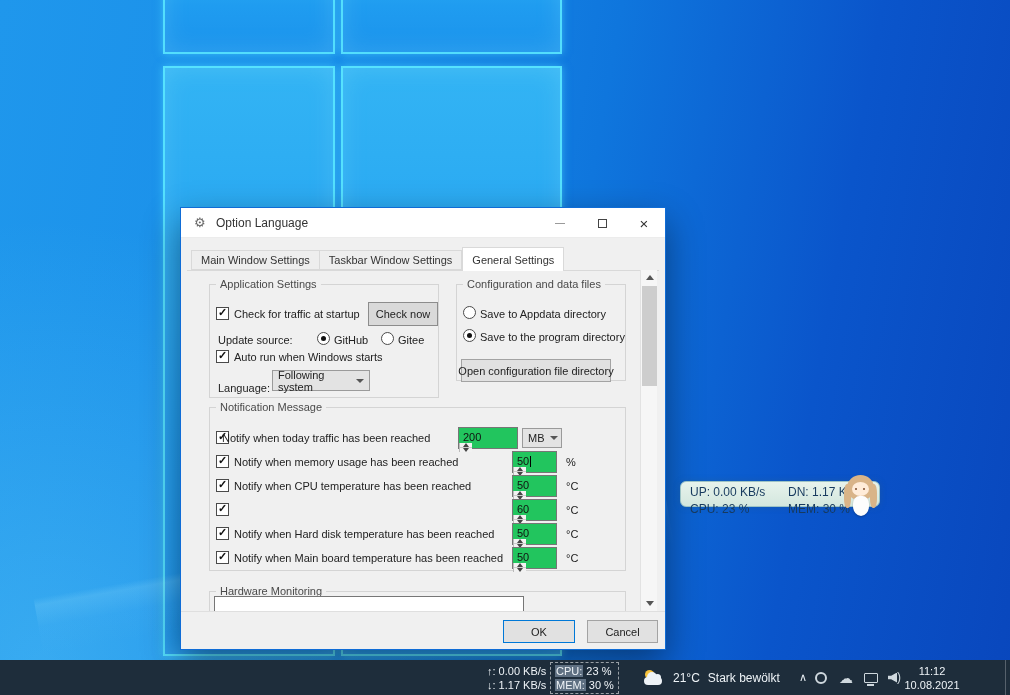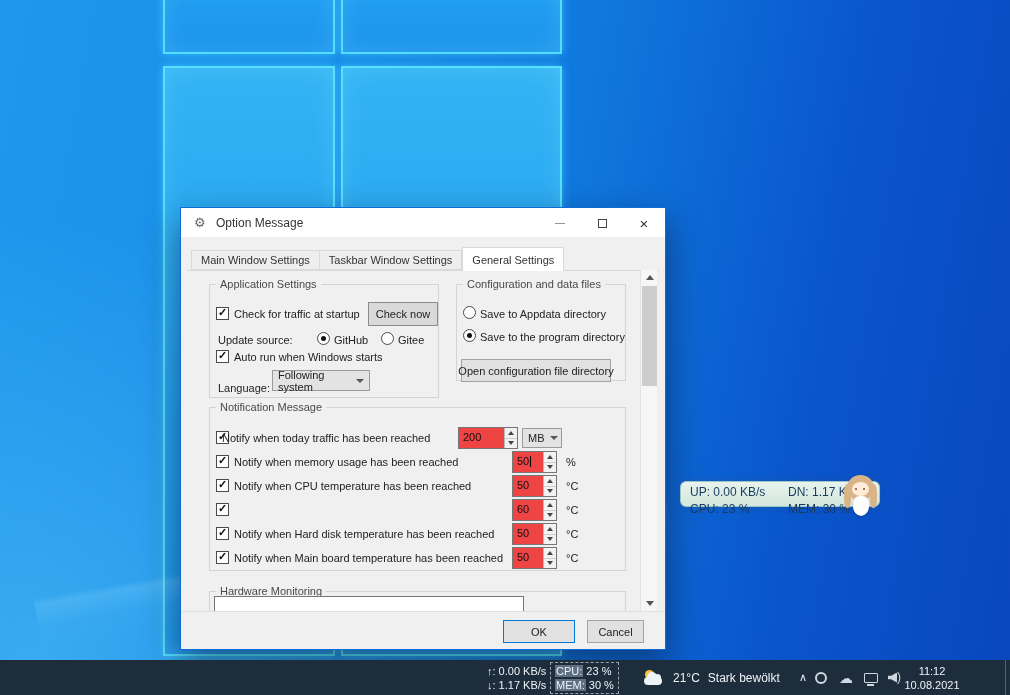--- a/index.html
+++ b/index.html
@@ -53,21 +53,21 @@
 
   .w-btn { position:absolute; background:#e1e1e1; border:1px solid #a3a3a3; font-size:11px; color:#222;
            display:flex; align-items:center; justify-content:center; white-space:nowrap; }
   .btn-checknow { background:#d9d9d9; border-color:#8c8c8c; }
   .btn-ok { border:1px solid #0078d7; }
 
   .combo { position:absolute; background:#e3e3e3; border:1px solid #9a9a9a; display:flex; align-items:center;
            justify-content:space-between; font-size:11px; padding:0 5px; color:#222; }
   .dd-arrow { width:0; height:0; border-left:4px solid transparent; border-right:4px solid transparent; border-top:4px solid #555; margin-left:5px; }
 
-  .numinput { position:absolute; background:#ef4444; border:1px solid #767676; display:flex; height:22px; }
+  .numinput { position:absolute; background:#22c55e; border:1px solid #767676; display:flex; height:22px;flex-direction:column; }
   .numinput .val { flex:1; font-size:11px; padding:3px 0 0 4px; color:#111; }
   .caret { display:inline-block; width:1px; height:11px; background:#000; vertical-align:-2px; margin-left:1px; }
   .spin { width:13px; border-left:1px solid #bbb; display:flex; flex-direction:column; }
   .spin-btn { flex:1; display:flex; align-items:center; justify-content:center; background:#f2f2f2; }
   .spin-btn.up { border-bottom:1px solid #ccc; }
   .spin-btn.up::after { content:""; border-left:3px solid transparent; border-right:3px solid transparent; border-bottom:4px solid #444; }
   .spin-btn.down::after { content:""; border-left:3px solid transparent; border-right:3px solid transparent; border-top:4px solid #444; }
   .nrow { position:absolute; left:0; height:22px; width:100%; }
   .nrow .lbl { line-height:22px; top:0; }
   .unit { position:absolute; left:356px; top:0; line-height:22px; font-size:11px; color:#222; }
@@ -131,21 +131,21 @@
   <div class="glow"></div>
   <div class="pane pane-tl"></div>
   <div class="pane pane-tr"></div>
   <div class="pane pane-bl"></div>
   <div class="pane pane-br"></div>
   <div class="streak"></div>
 
   <div class="dialog">
     <div class="titlebar">
       <span class="title-gear">⚙</span>
-      <span class="title-text">Option Message</span>
+      <span class="title-text">Option Language</span>
       <div class="win-controls">
         <div class="win-btn">
             <span class="glyph-min"></span>
           </div>
         <div class="win-btn">
             <span class="glyph-max"></span>
           </div>
         <div class="win-btn">
             <span class="glyph-close">×</span>
           </div>
@@ -280,21 +280,21 @@
     </div>
 
     <div class="vscroll">
       <div class="sbtn up" style="top:0;"></div>
       <div class="sthumb"></div>
       <div class="sbtn down" style="bottom:0; top:auto; position:absolute;"></div>
     </div>
 
     <div class="footer">
       <div class="w-btn btn-ok" style="left:322px; top:8px; width:72px; height:23px;">OK</div>
-      <div class="w-btn" style="left:406px; top:8px; width:57px; height:23px;">Cancel</div>
+      <div class="w-btn" style="left:406px; top:8px; width:71px; height:23px;">Cancel</div>
     </div>
   </div>
 
   <div class="widget">
     <div class="widget-grid">
       <span>UP: 0.00 KB/s</span>
       <span>DN: 1.17 KB/s</span>
       <span>CPU: 23 %</span>
       <span>MEM: 30 %</span>
     </div>

